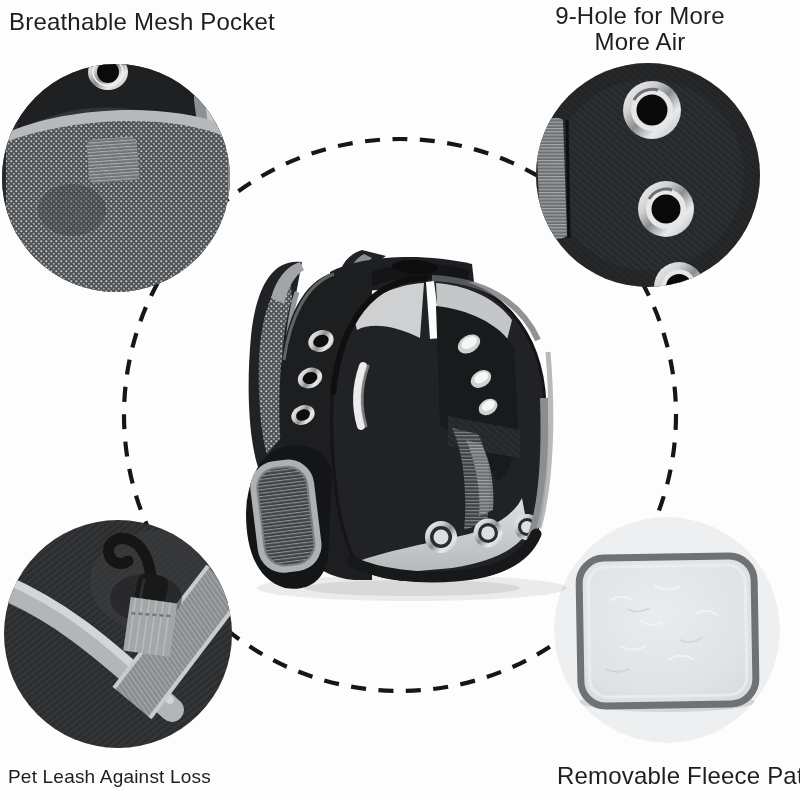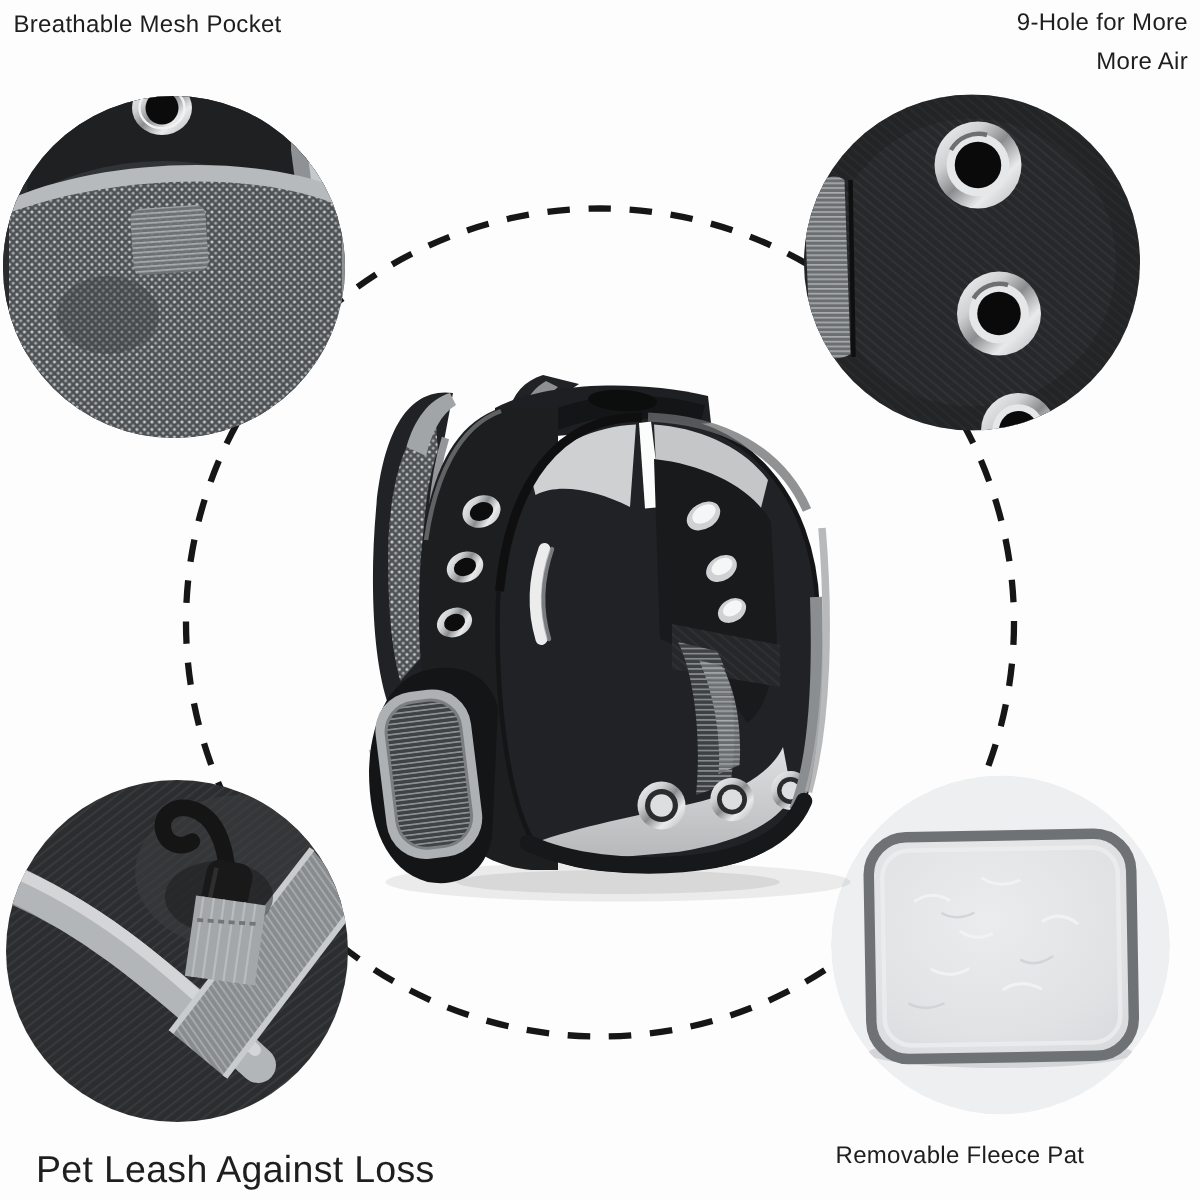--- a/index.html
+++ b/index.html
@@ -7,28 +7,28 @@
     width:800px;height:800px;overflow:hidden;
     background:#fdfdfd;
     font-family:"Liberation Sans", sans-serif;
     position:relative;
   }
   .stage{position:absolute;inset:0;width:800px;height:800px;}
   svg{position:absolute;left:0;top:0;}
   .label{
     position:absolute;
     color:#1e1e1f;
-    font-size:16px;
+    font-size:24px;
     font-weight:400;
     letter-spacing:0.2px;
     white-space:nowrap;
   }
   .label.tl{left:9px;top:8px;}
-  .label.tr{left:512px;top:3px;width:280px;text-align:right;white-space:normal;line-height:26px;}
-  .label.bl{left:24px;top:766px;font-size:25px;}
+  .label.tr{left:500px;top:3px;width:280px;text-align:center;white-space:normal;line-height:26px;}
+  .label.bl{left:8px;top:766px;font-size:19px;}
   .label.br{left:557px;top:762px;width:243px;overflow:hidden;}
 </style>
 </head>
 <body>
 
 <div class="stage">
 
 <svg width="800" height="800" viewBox="0 0 800 800">
   <defs>
     <linearGradient id="gradSilver" x1="0" y1="0" x2="1" y2="1">

